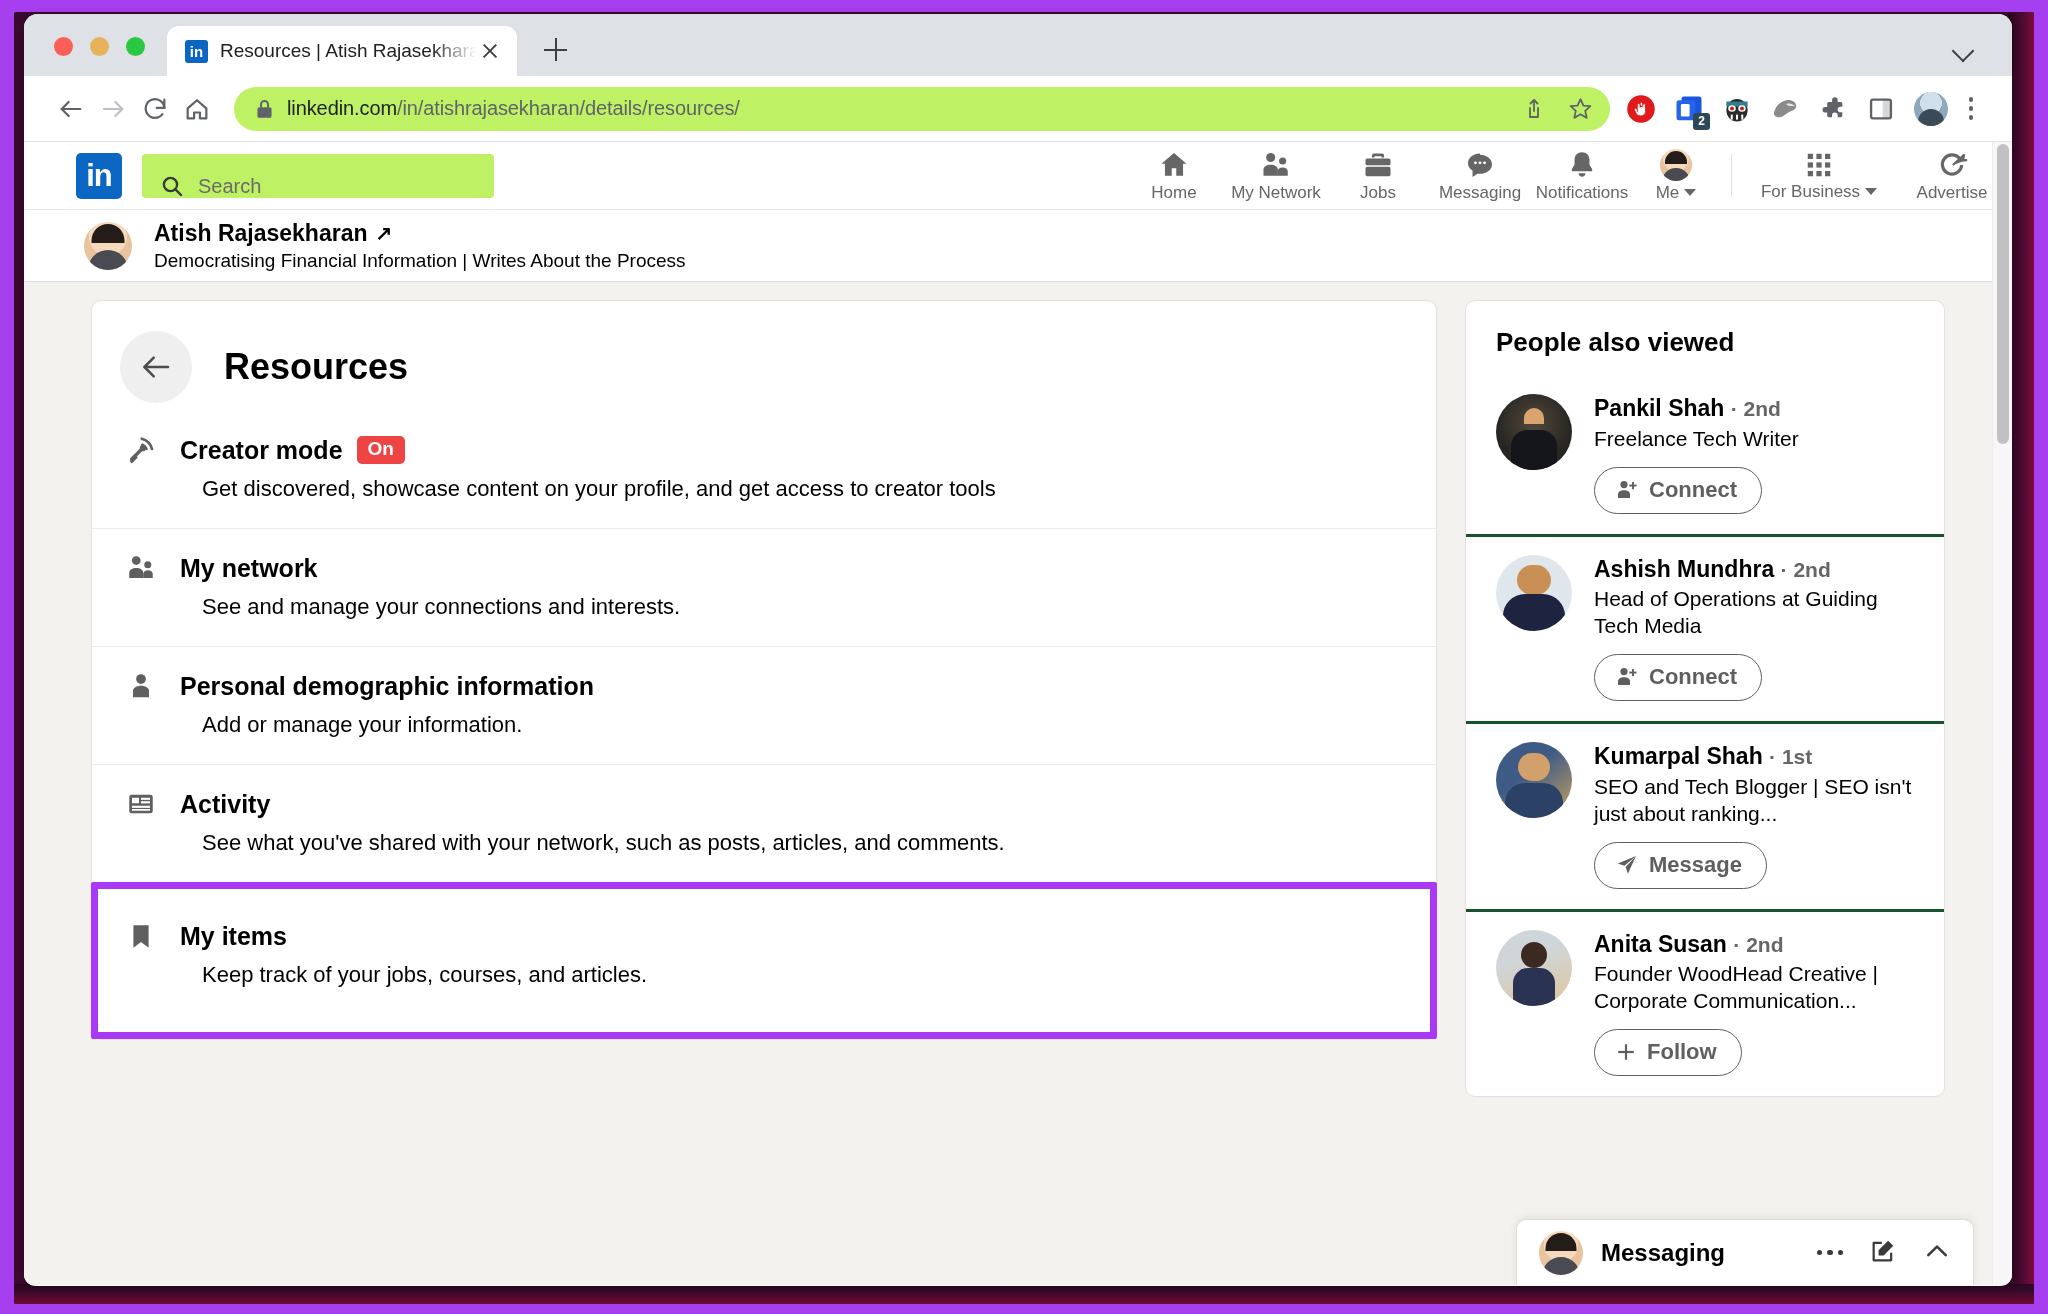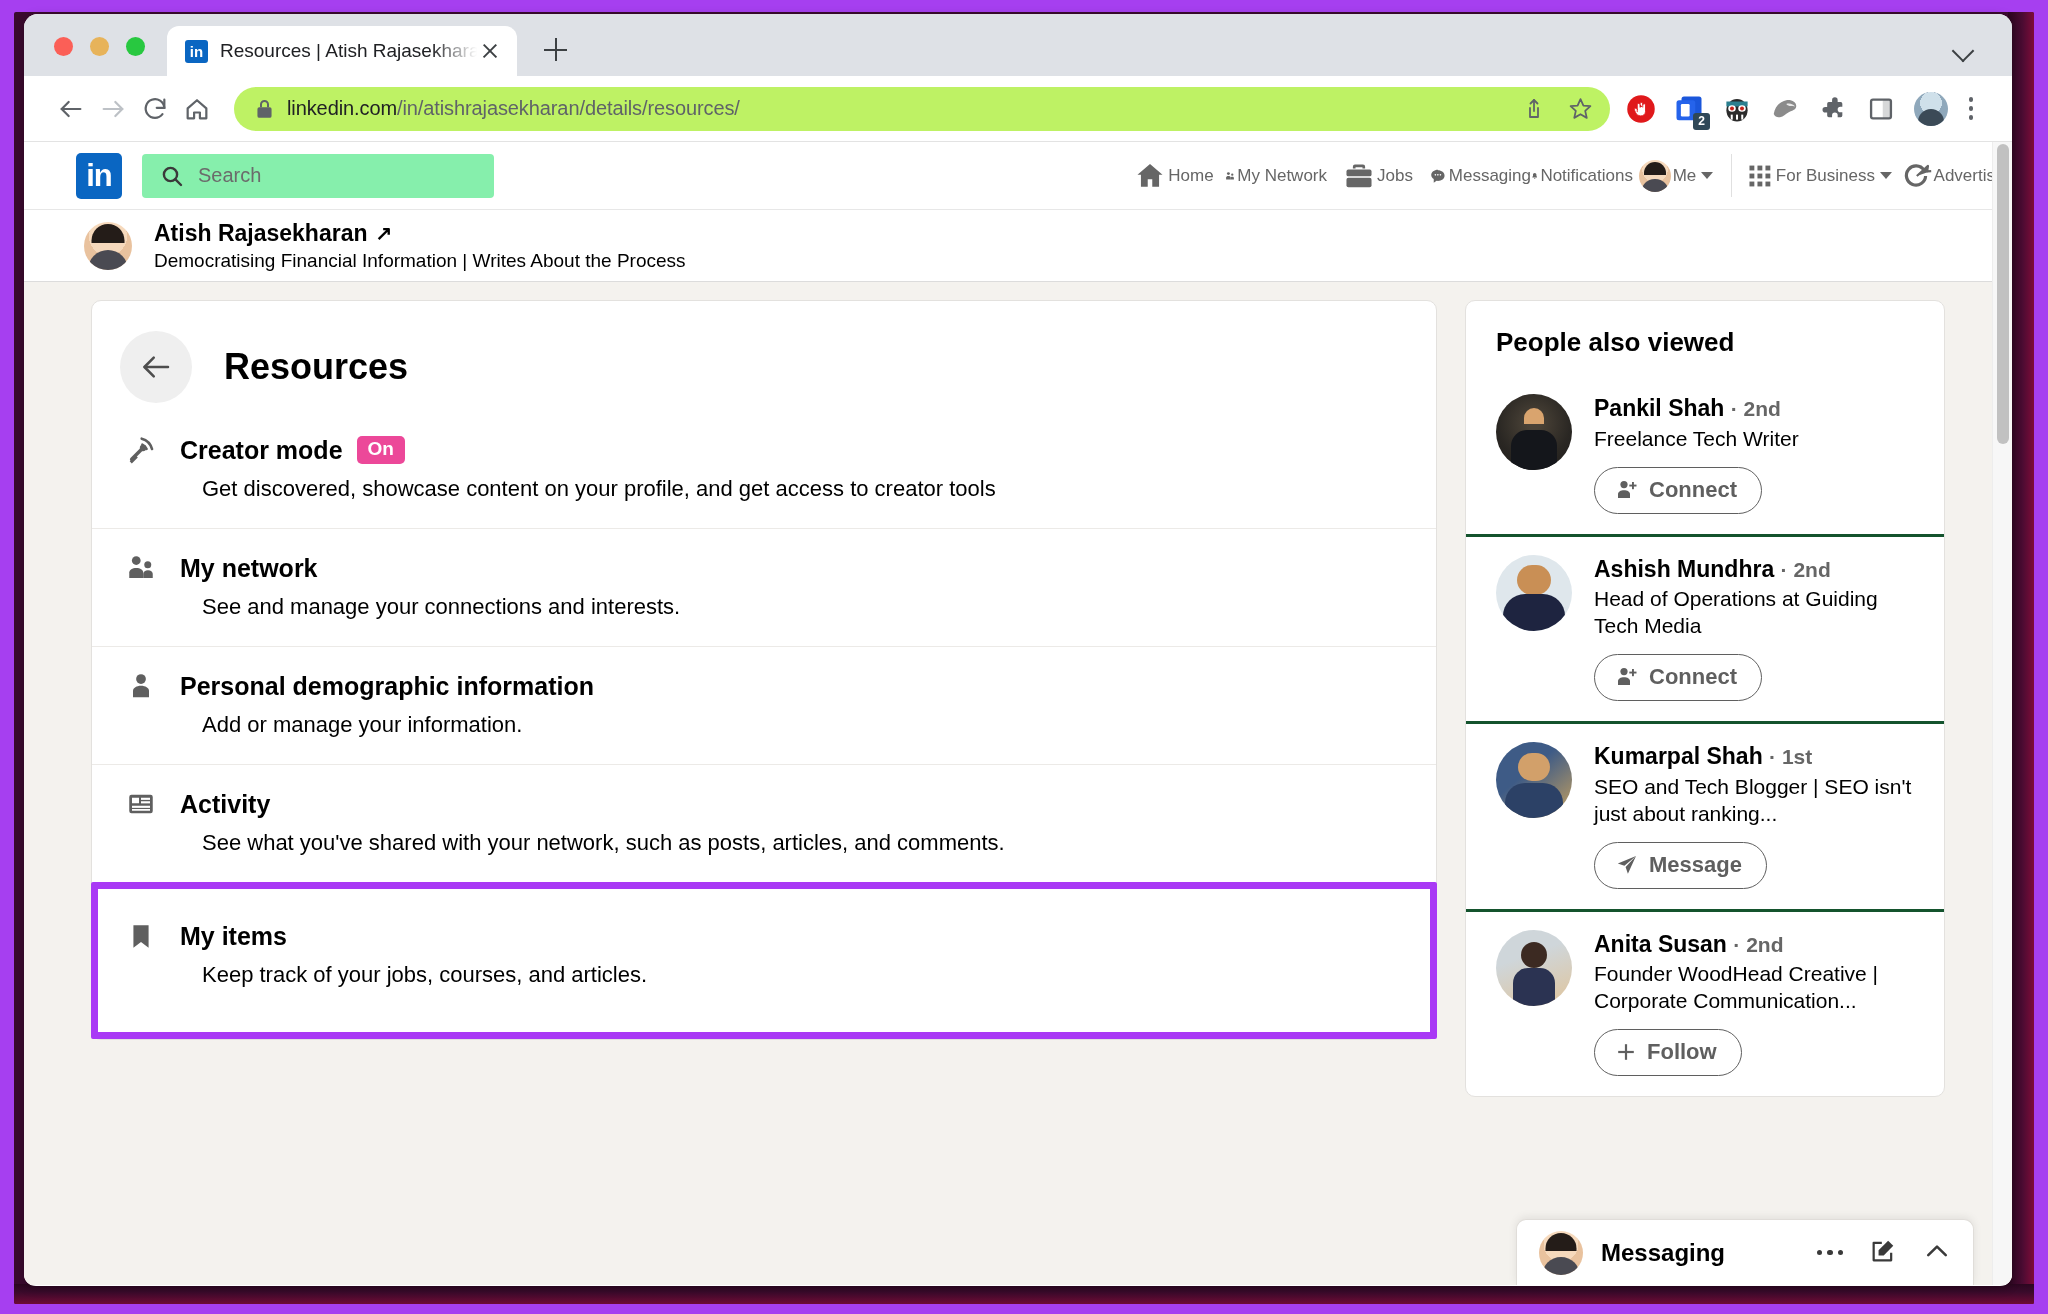--- a/index.html
+++ b/index.html
@@ -168,30 +168,30 @@
     border-bottom: 1px solid #e8e8e8;
   }
   #ln-logo {
     width:46px; height:46px; border-radius:5px; background:#0A66C2;
     color:#fff; font-weight:700; font-size:31px;
     display:flex; align-items:center; justify-content:center;
     flex:0 0 auto; line-height:1; letter-spacing:-1px;
   }
   #ln-search {
     margin-left: 20px; width: 352px; height: 44px;
-    background:#86efac; border-radius:4px;
-    display:flex; align-items:center; padding-left:18px; gap:14px;
+    background:#bef264; border-radius:4px;
+    display:flex; align-items:flex-end; padding-left:18px; gap:14px;
     cursor:text;
   }
   #ln-search span { font-size:20px; color:#6b6b6b; }
 
   #ln-navitems { margin-left:auto; display:flex; align-items:flex-start; height:100%; }
   .ni {
     width: 102px; height:100%;
-    display:flex; align-items:center; justify-content:center;
+    display:flex; flex-direction:column; align-items:center; justify-content:center;
     gap:2px; cursor:pointer; color:#666666;
   }
   .ni .nlabel { font-size:17px; white-space:nowrap; }
   .ni.me { width:86px; }
   #ln-divider { width:1px; background:#e0e0e0; margin:12px 14px 12px 12px; align-self:stretch; }
   .ni.biz { width:146px; }
   .ni.adv { width:120px; }
   .ni-row { display:flex; align-items:center; gap:5px;justify-content:flex-end; }
   .caret { width:0;height:0;border-left:6px solid transparent;border-right:6px solid transparent;border-top:7px solid #666; }
 
@@ -246,21 +246,21 @@
     display:flex;align-items:center;justify-content:center;cursor:pointer;flex:0 0 auto;
   }
   #res-title { font-size:36px; font-weight:600; color:#000; margin-left:32px; }
 
   .res-item { padding: 22px 30px 26px 32px; cursor:pointer; }
   .res-item + .res-item { border-top:1px solid #eceae7; }
   .ri-top { display:flex; align-items:center; gap:22px; }
   .ri-icon { width:34px; height:34px; flex:0 0 auto; display:flex; align-items:center; justify-content:center; }
   .ri-title { font-size:25px; font-weight:600; color:#000; display:flex; align-items:center; gap:14px; }
   .badge-on {
-    background:#ec4899; color:#fff; font-size:19px; font-weight:700;
+    background:#ef4444; color:#fff; font-size:19px; font-weight:700;
     border-radius:5px; padding: 2px 11px 4px; line-height:1.2;
   }
   .ri-sub { font-size:22px; color:#000; margin: 9px 0 0 78px; }
 
   
   #highlight-wrap {
     border: 7px solid #A939F5;
     margin: 0 -1px;
     border-radius: 2px;
   }

